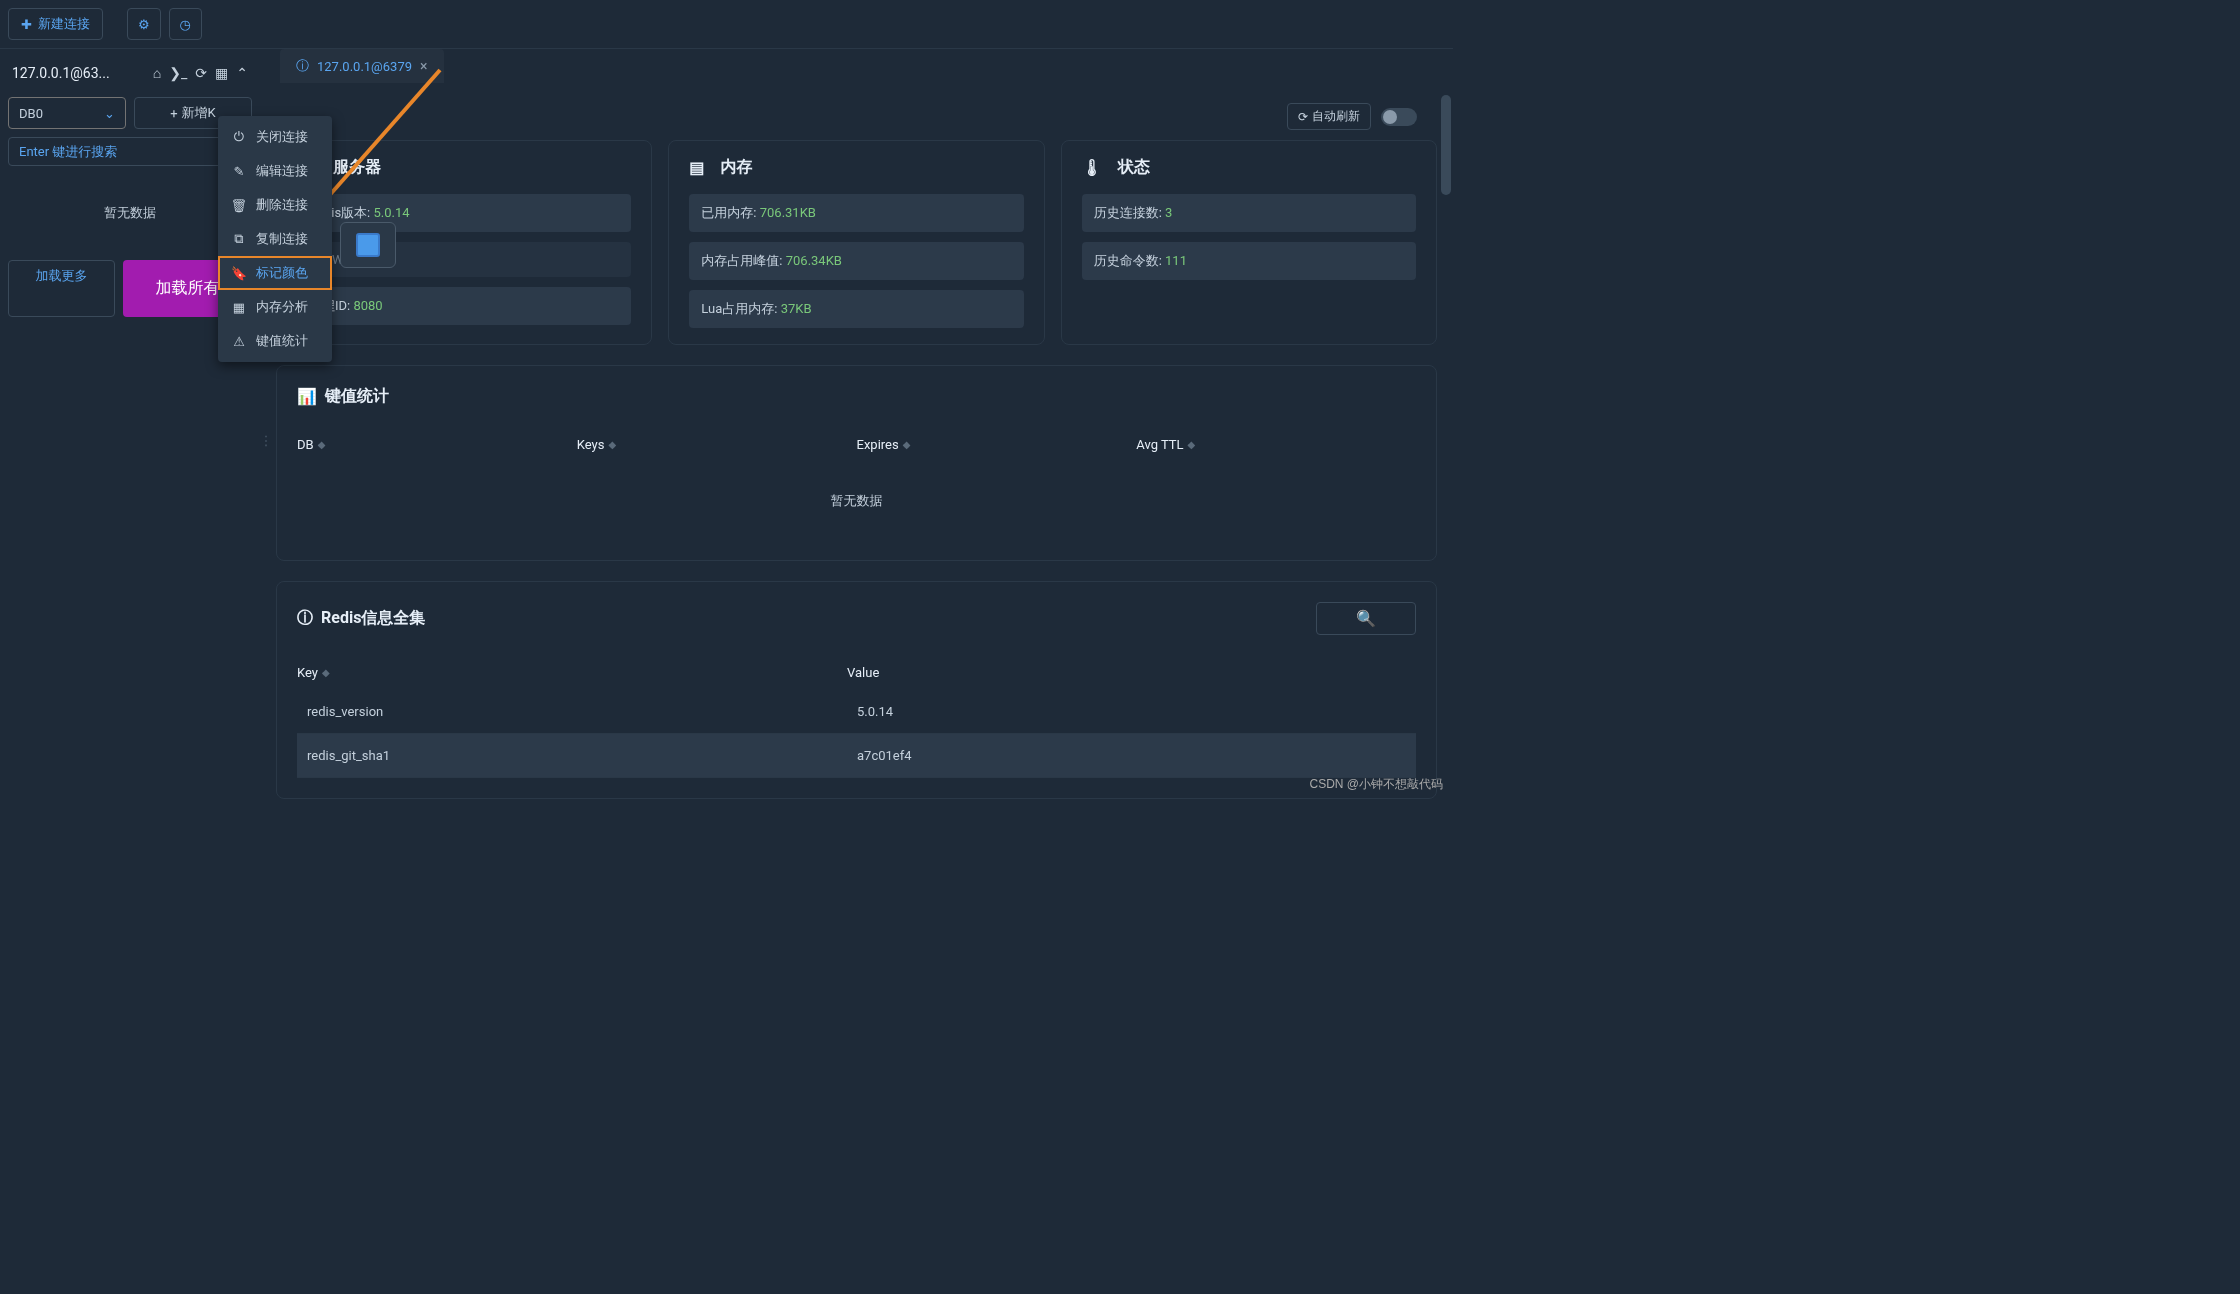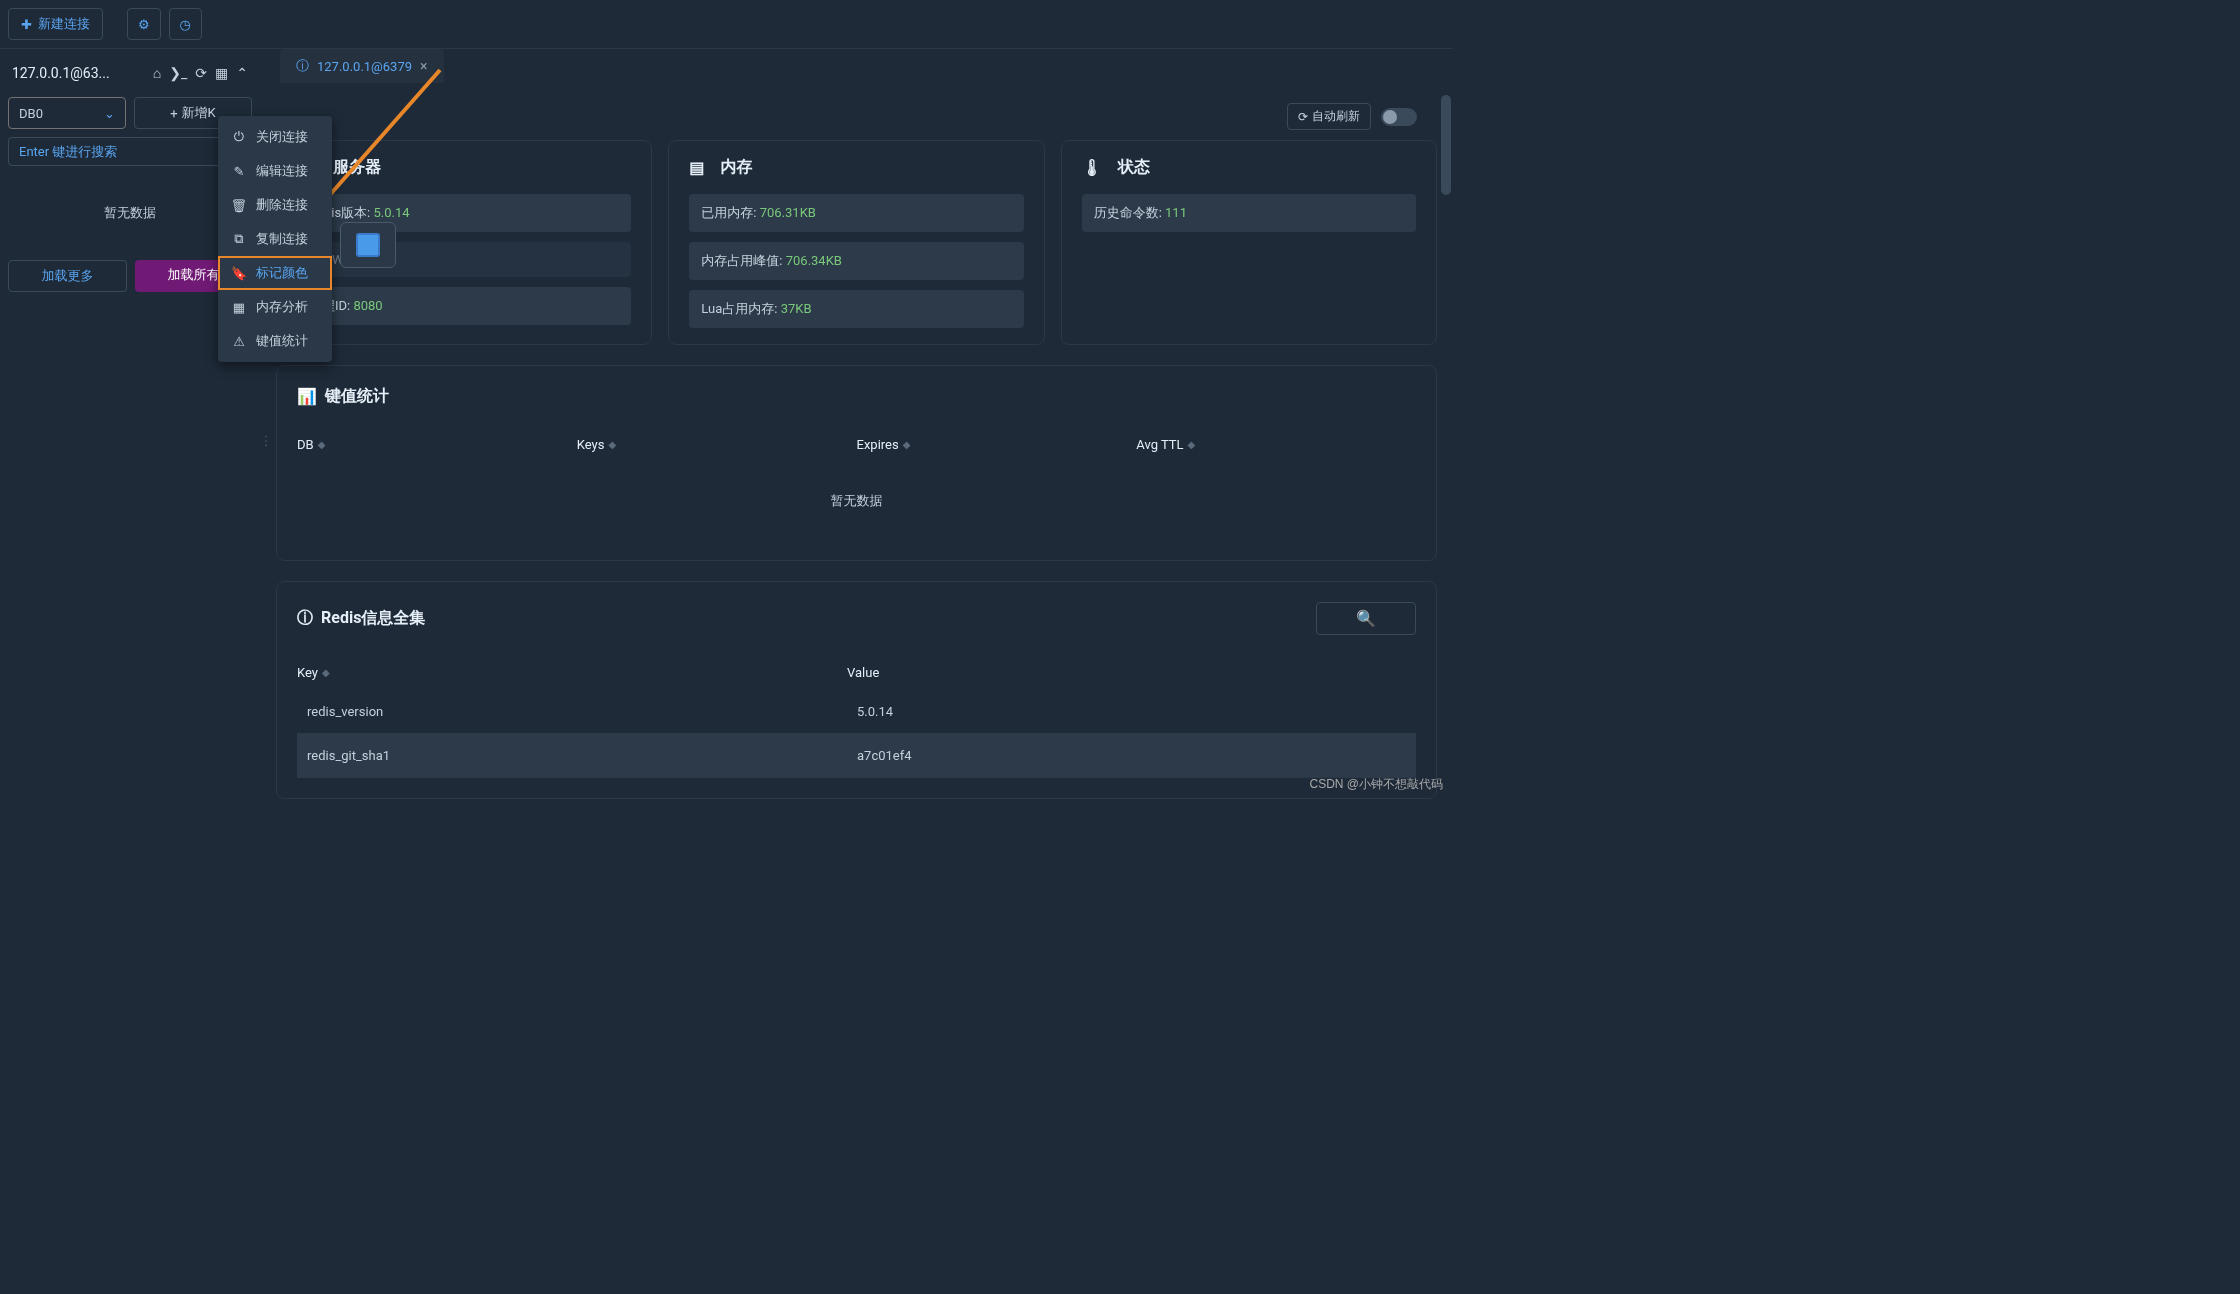--- a/index.html
+++ b/index.html
@@ -14,21 +14,21 @@
 .conn-icons{display:flex;gap:8px;color:#c4d0dc}
 .conn-icons span{cursor:pointer}
 .row{display:flex;gap:8px}
 .select{flex:1;display:flex;align-items:center;justify-content:space-between;padding:6px 10px;border:1px solid #737373;border-radius:4px;color:#c4d0dc;cursor:pointer}
 .addkey{flex:1;display:flex;align-items:center;justify-content:center;gap:4px;padding:6px 10px;border:1px solid #3a4a5a;border-radius:4px;color:#c4d0dc;cursor:pointer}
 .search{width:100%;padding:6px 10px;background:transparent;border:1px solid #3a4a5a;border-radius:4px;color:#5aa5f0;font-size:13px}
 .search::placeholder{color:#5aa5f0}
 .empty-msg{text-align:center;padding:30px 0;color:#c4d0dc}
 .btn-row{display:flex;gap:8px}
 .btn-secondary{flex:1;padding:6px;text-align:center;border:1px solid #3a4a5a;border-radius:4px;color:#5aa5f0;cursor:pointer;font-size:13px}
-.btn-danger{flex:1;padding:6px;text-align:center;border-radius:4px;background:#701a75;color:#fff;cursor:pointer;font-size:13px}
+.btn-danger{flex:1;padding:18px;text-align:center;border-radius:4px;background:#a21caf;color:#fff;cursor:pointer;font-size:16px}
 .main{flex:1;display:flex;flex-direction:column;background:#1e2a38;overflow-y:auto;position:relative}
 .tabs{display:flex;background:#1e2a38;padding-left:20px}
 .tab{display:flex;align-items:center;gap:8px;padding:8px 16px;background:#25313f;border-radius:4px 4px 0 0;color:#5aa5f0}
 .tab .close{color:#8a9aaa;cursor:pointer;font-size:14px}
 .content{flex:1;padding:16px;overflow-y:auto}
 .auto-ref{display:flex;justify-content:flex-end;align-items:center;gap:10px;padding:4px 20px 10px}
 .refresh-btn{display:flex;align-items:center;gap:4px;padding:4px 10px;border:1px solid #3a4a5a;border-radius:4px;color:#c4d0dc;cursor:pointer;font-size:12px}
 .toggle{width:36px;height:18px;background:#3a4a5a;border-radius:9px;position:relative;cursor:pointer}
 .toggle::after{content:"";position:absolute;left:2px;top:2px;width:14px;height:14px;background:#8a9aaa;border-radius:50%}
 .cards{display:flex;gap:16px;margin-bottom:20px}
@@ -142,20 +142,21 @@
               </div>
             <div class="stat-line"><span>已用内存:</span> <span class="stat-val">706.31KB</span></div>
             <div class="stat-line"><span>内存占用峰值:</span> <span class="stat-val">706.34KB</span></div>
             <div class="stat-line"><span>Lua占用内存:</span> <span class="stat-val">37KB</span></div>
           </div>
           <div class="card">
             <div class="card-title">
                 <span>🌡</span>
                 <span>状态</span>
               </div>
+            <div class="stat-line"><span>历史连接数:</span> <span class="stat-val">3</span></div>
             <div class="stat-line"><span>历史命令数:</span> <span class="stat-val">111</span></div>
           </div>
         </div>
 
         <div class="panel">
           <div class="panel-title">
               <span>📊</span>
               <span>键值统计</span>
             </div>
           <div class="table-header">

